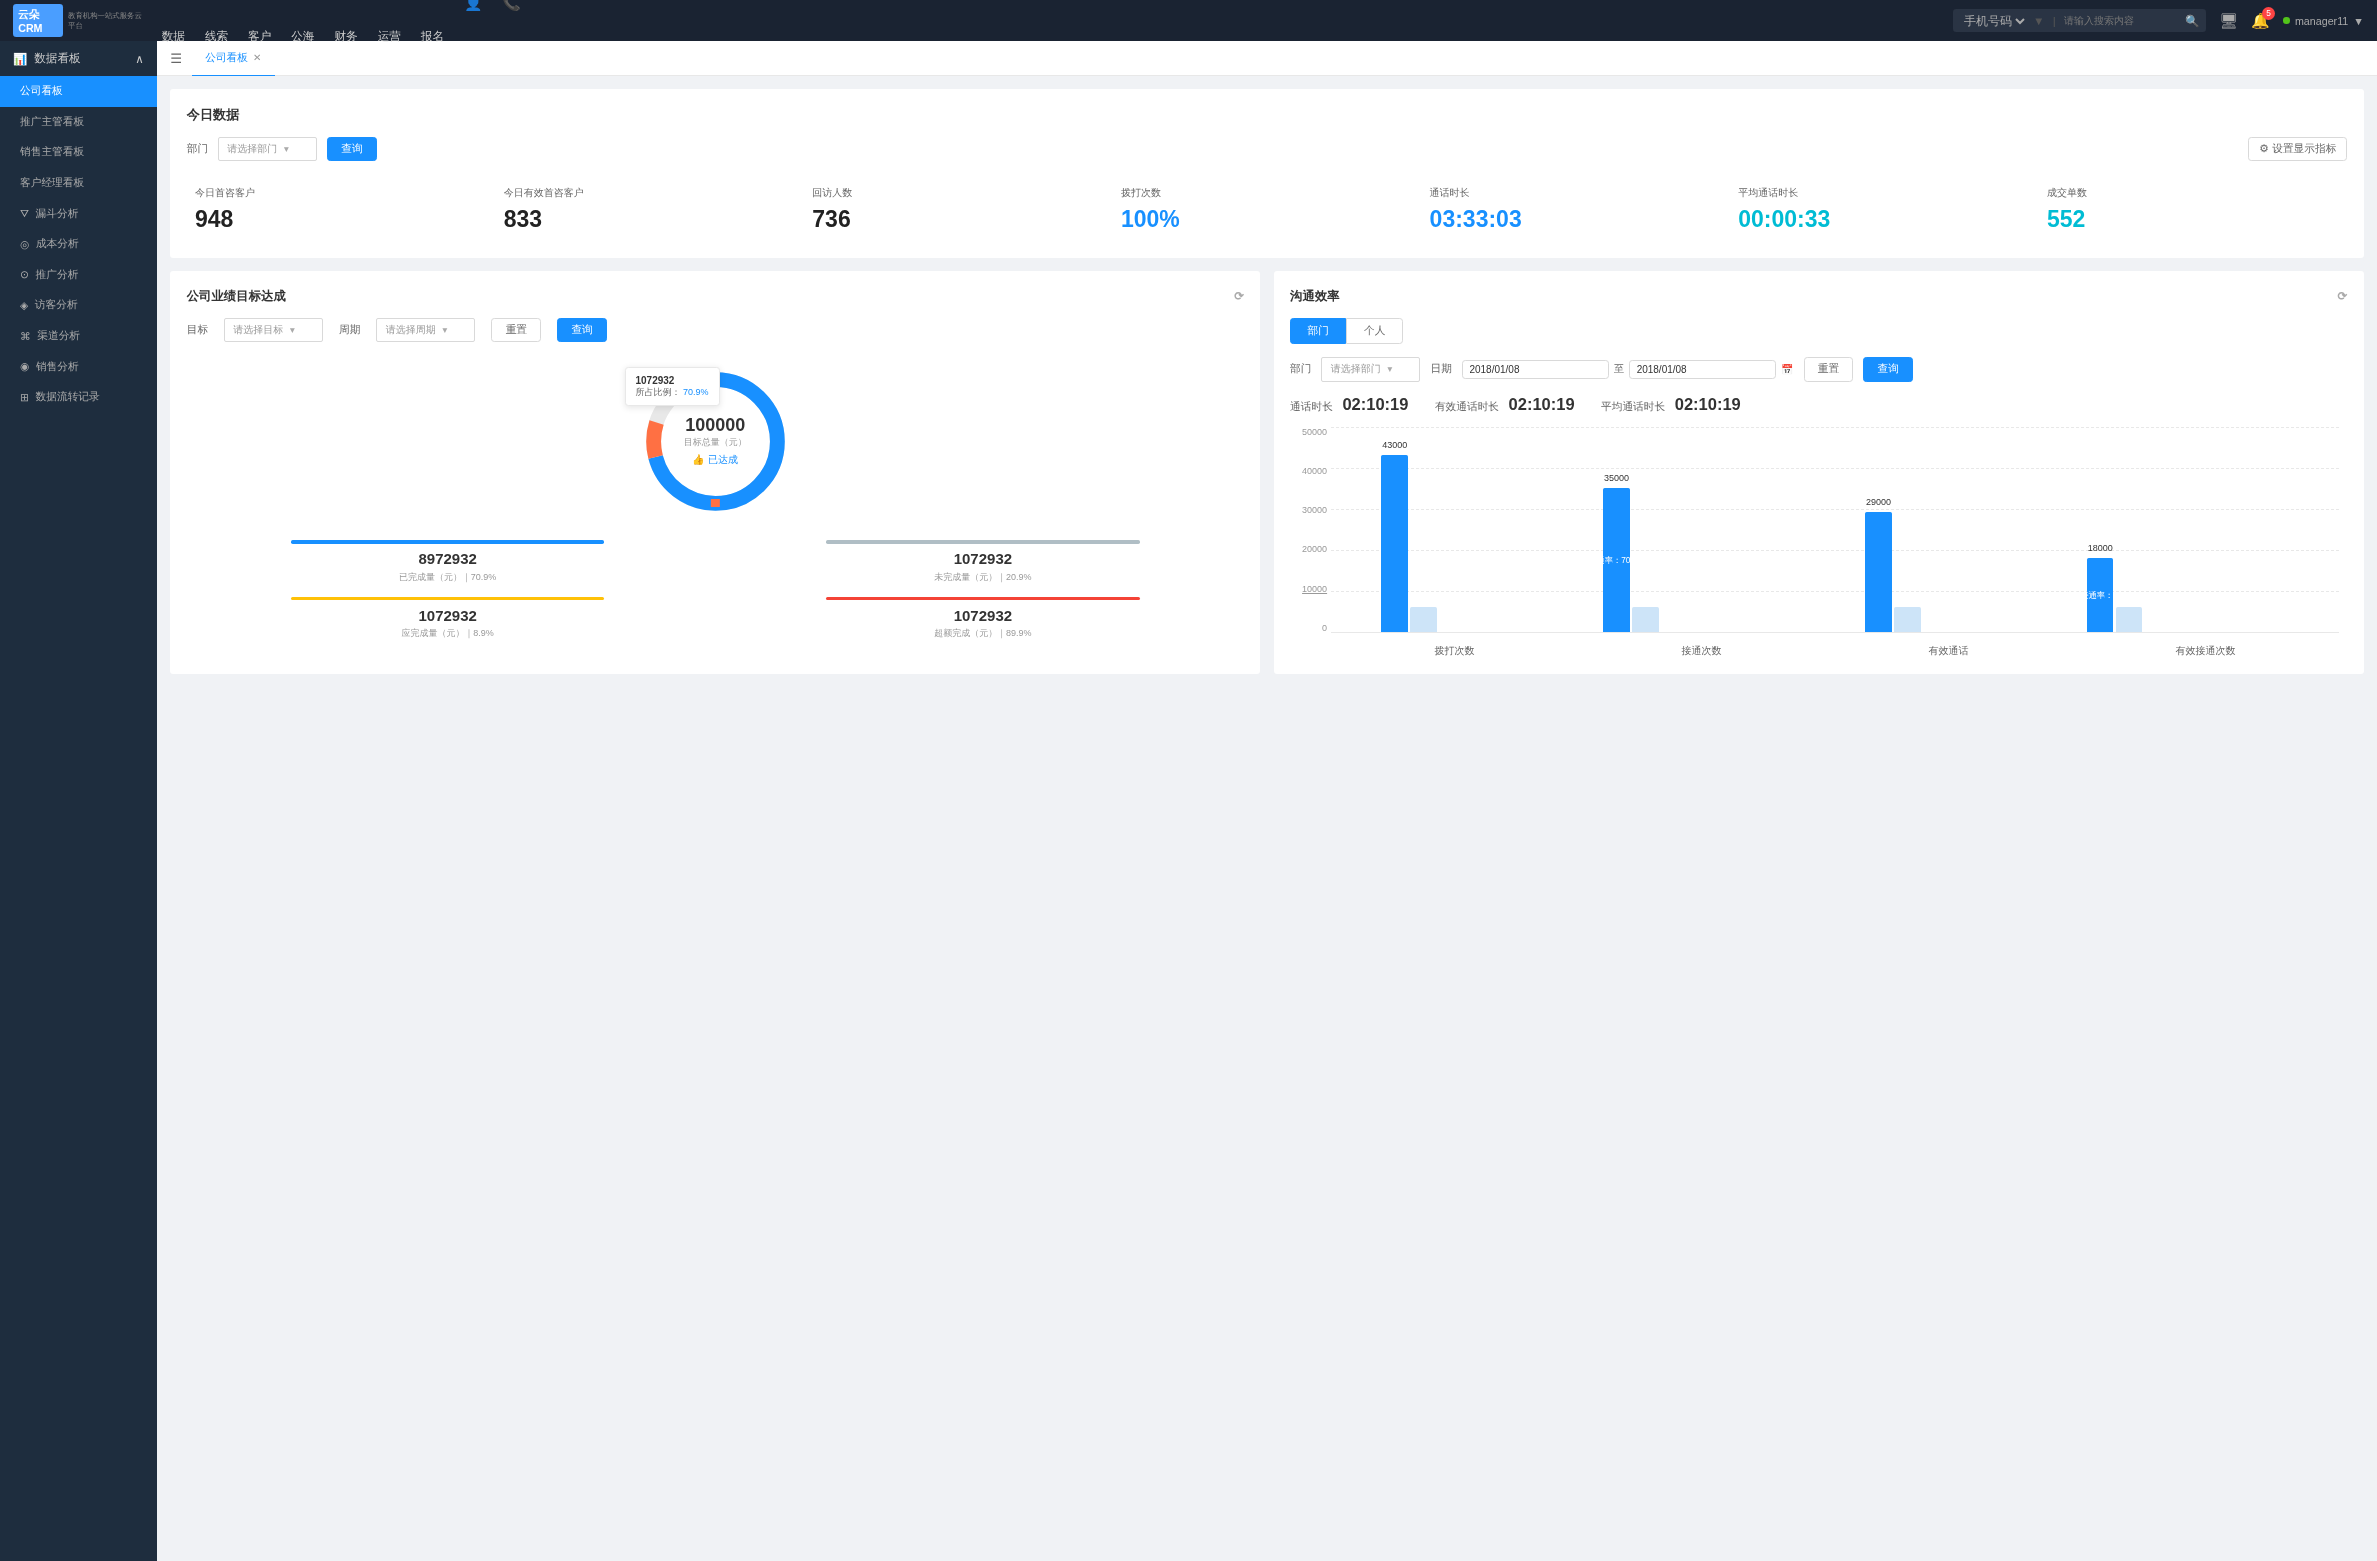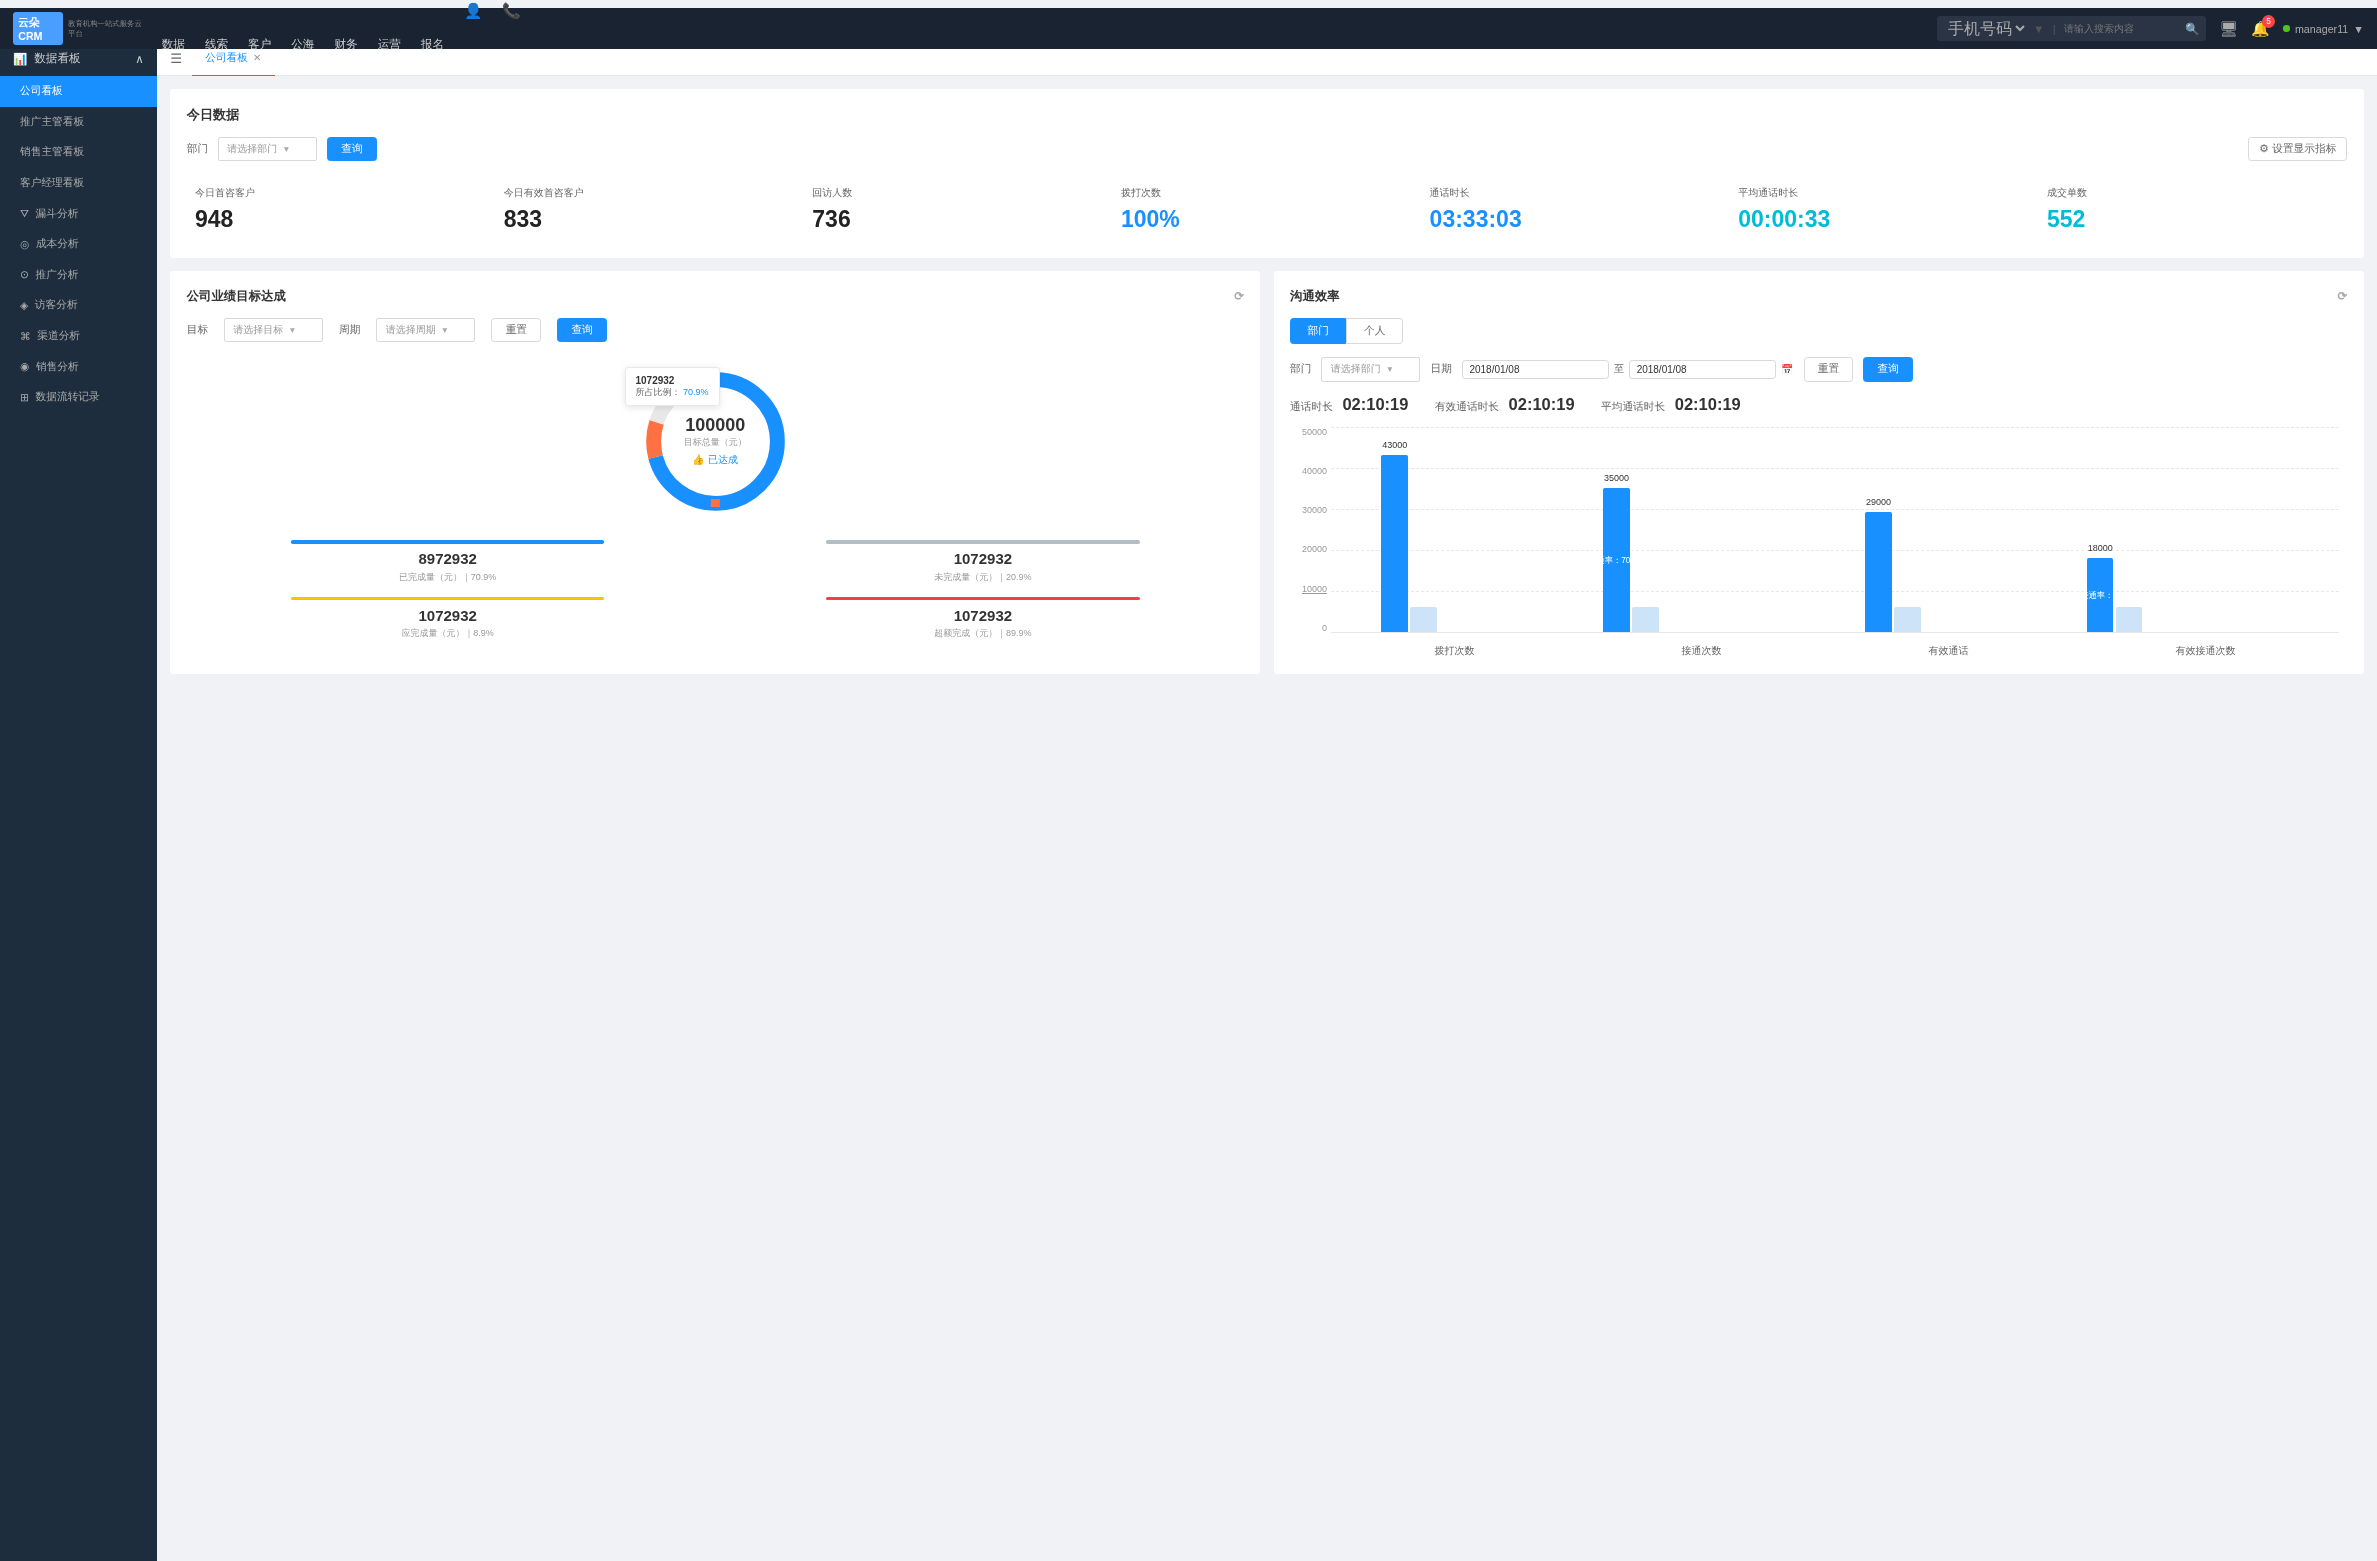--- a/index.html
+++ b/index.html
@@ -1,29 +1,29 @@
 <!DOCTYPE html>
 <html style="font-size:13.2px"><head>
   <meta charset="utf-8">
   <style>
     * { box-sizing: border-box; margin: 0; padding: 0; }
     body { font-family: 'Microsoft YaHei', Arial, sans-serif; background: #f0f2f5; color: #333; font-size: 11.6px; }
 
     
     .top-nav {
       display: flex; align-items: center; background: #1a2332; height: 41px;
-      padding: 0 13.2px; gap: 16.5px; position: fixed; top: 8px; left: 0; right: 0; z-index: 100;
+      padding: 0 13.2px; gap: 16.5px; position: fixed; top: 0; left: 0; right: 0; z-index: 100;
     }
     .logo { display: flex; align-items: center; gap: 5px; width: 132px; }
     .logo-box { background: #4a9eff; border-radius: 3.3px; padding: 3.3px 5px; }
     .nav-items { display: flex; gap: 20px; flex: 1; }
     .nav-item { color: #ccc; font-size: 11.6px; cursor: pointer; padding: 3.3px 0; margin-top: 32px; }
     .nav-right { display: flex; align-items: center; gap: 13.2px; }
     .search-box { display: flex; align-items: center; background: #2a3444; border-radius: 3.3px; padding: 3.3px 6.6px; gap: 5px; }
-    .search-select { background: transparent; border: none; color: #aaa; font-size: 16px; outline: none; }
+    .search-select { background: transparent; border: none; color: #aaa; font-size: 12px; outline: none; }
     .search-input { background: transparent; border: none; color: #ccc; font-size: 10px; outline: none; width: 116px; }
     .search-btn { color: #aaa; cursor: pointer; }
     .nav-icon { color: #aaa; font-size: 15px; cursor: pointer; position: relative; }
     .badge { position: absolute; top: -5px; right: -5px; background: #ff4444; color: white; border-radius: 50%; width: 13.2px; height: 13.2px; font-size: 8.3px; display: flex; align-items: center; justify-content: center; }
     .user-info { display: flex; align-items: center; gap: 5px; color: #aaa; font-size: 10.7px; cursor: pointer; }
     .user-dot { width: 6.6px; height: 6.6px; background: #52c41a; border-radius: 50%; }
 
     
     .layout { display: flex; margin-top: 41px; height: calc(100vh - 41px); }
 

